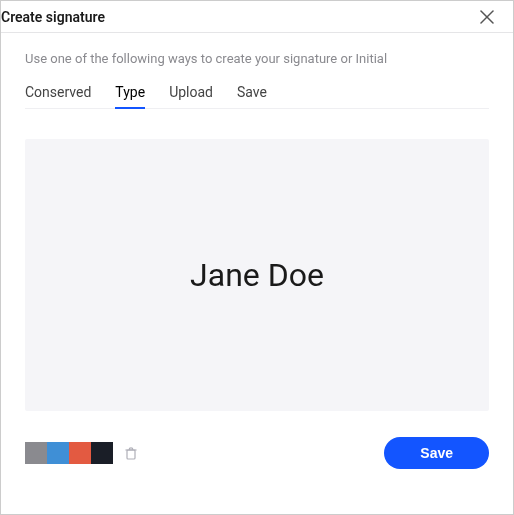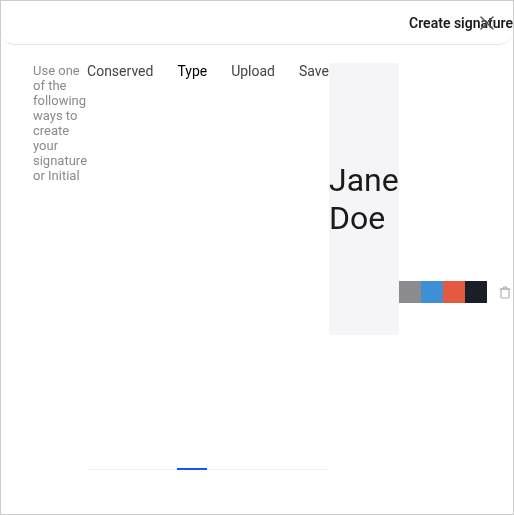--- a/index.html
+++ b/index.html
@@ -7,26 +7,25 @@
       font-family: -apple-system, BlinkMacSystemFont, "Segoe UI", Roboto, Helvetica, Arial, sans-serif;
       background: #fff;
       width: 514px;
       height: 515px;
       border: 1px solid #ccc;
       display: flex;
       flex-direction: column;
     }
     .header {
       position: relative;
-      height: 44px;
+      height: 32px;
       display: flex;
       align-items: center;
-      justify-content: flex-end;
+      justify-content: flex-start;
       border-bottom: 1px solid #e5e5e7;
-      border-radius: 14px;
     }
     .header-title {
       font-size: 14px;
       font-weight: 600;
       color: #1a1a1a;
     }
     .close-btn {
       position: absolute;
       right: 16px;
       top: 50%;
@@ -35,34 +34,34 @@
       height: 20px;
       display: flex;
       align-items: center;
       justify-content: center;
       cursor: pointer;
       color: #555;
     }
     .close-btn svg { stroke: currentColor; }
     .body {
       flex: 1;
-      padding: 18px 32px 20px;
+      padding: 18px 24px 20px;
       display: flex;
-      flex-direction: row;
+      flex-direction: column;
     }
     .subtitle {
       font-size: 13px;
       color: #8a8a8f;
       margin-bottom: 18px;
     }
     .tabs {
       display: flex;
       gap: 24px;
       border-bottom: 1px solid #efeff2;
-      margin-bottom: 24px;
+      margin-bottom: 30px;
     }
     .tab {
       font-size: 14px;
       color: #444;
       padding-bottom: 8px;
       cursor: pointer;
       position: relative;
     }
     .tab.active {
       color: #000000;

